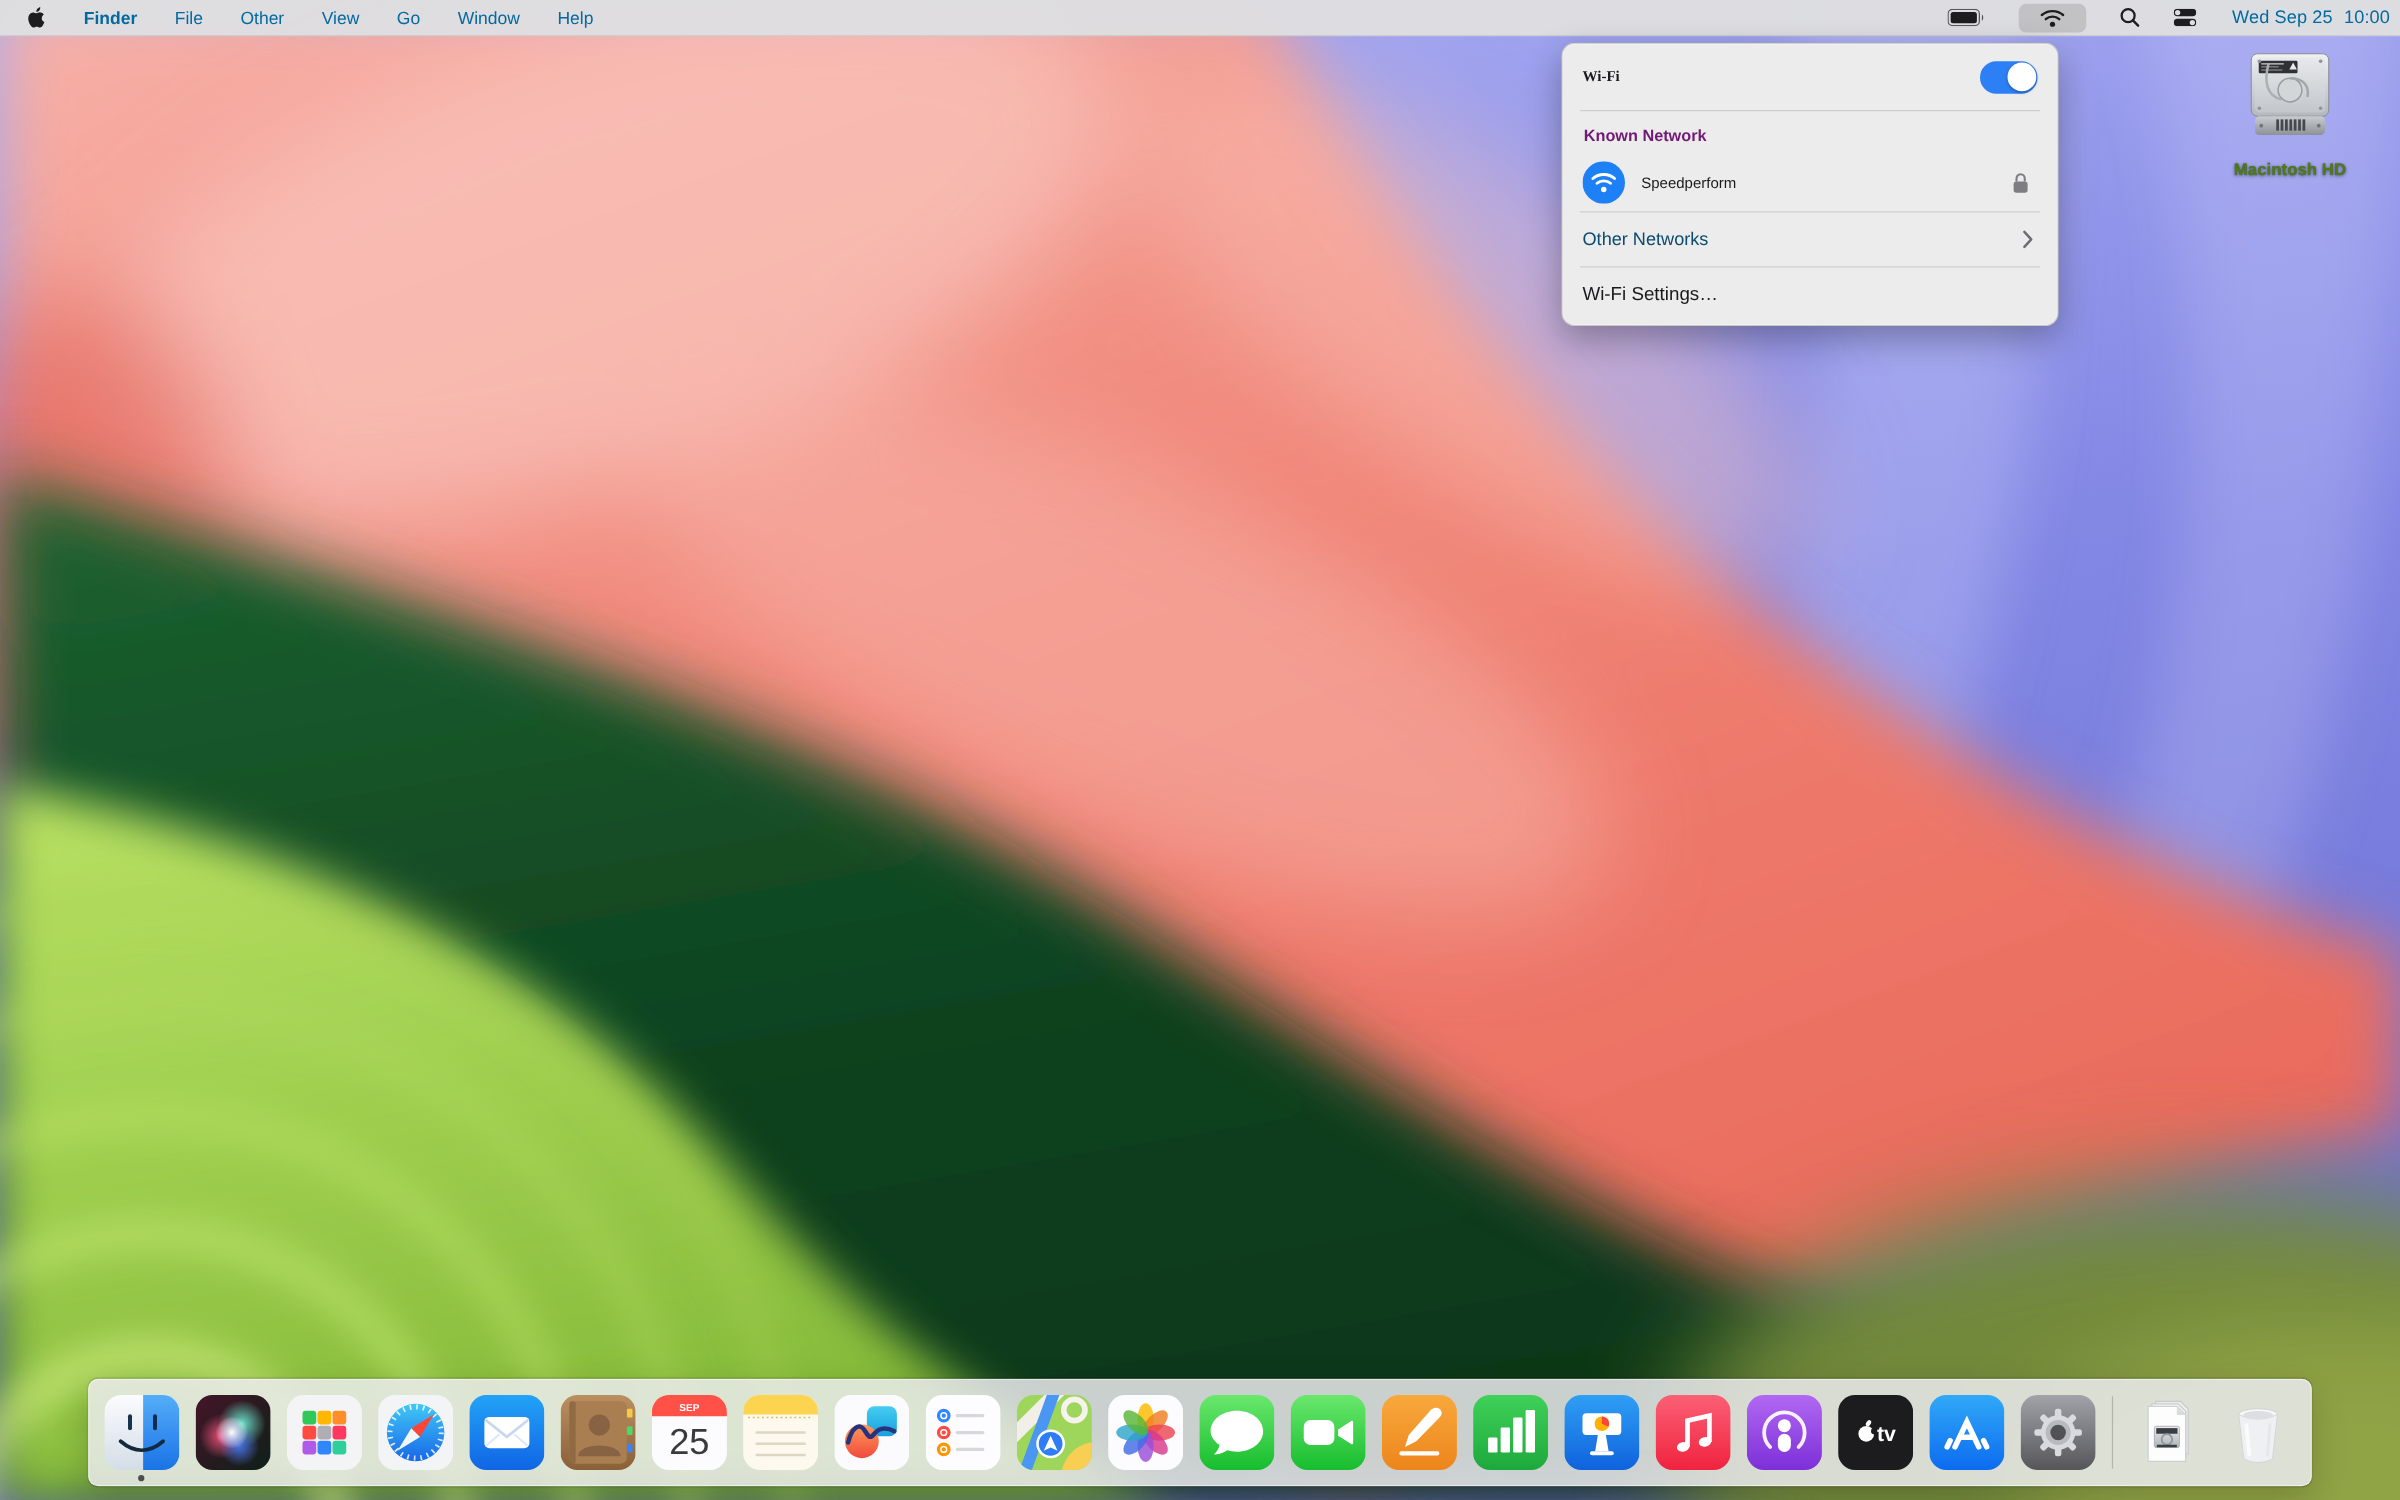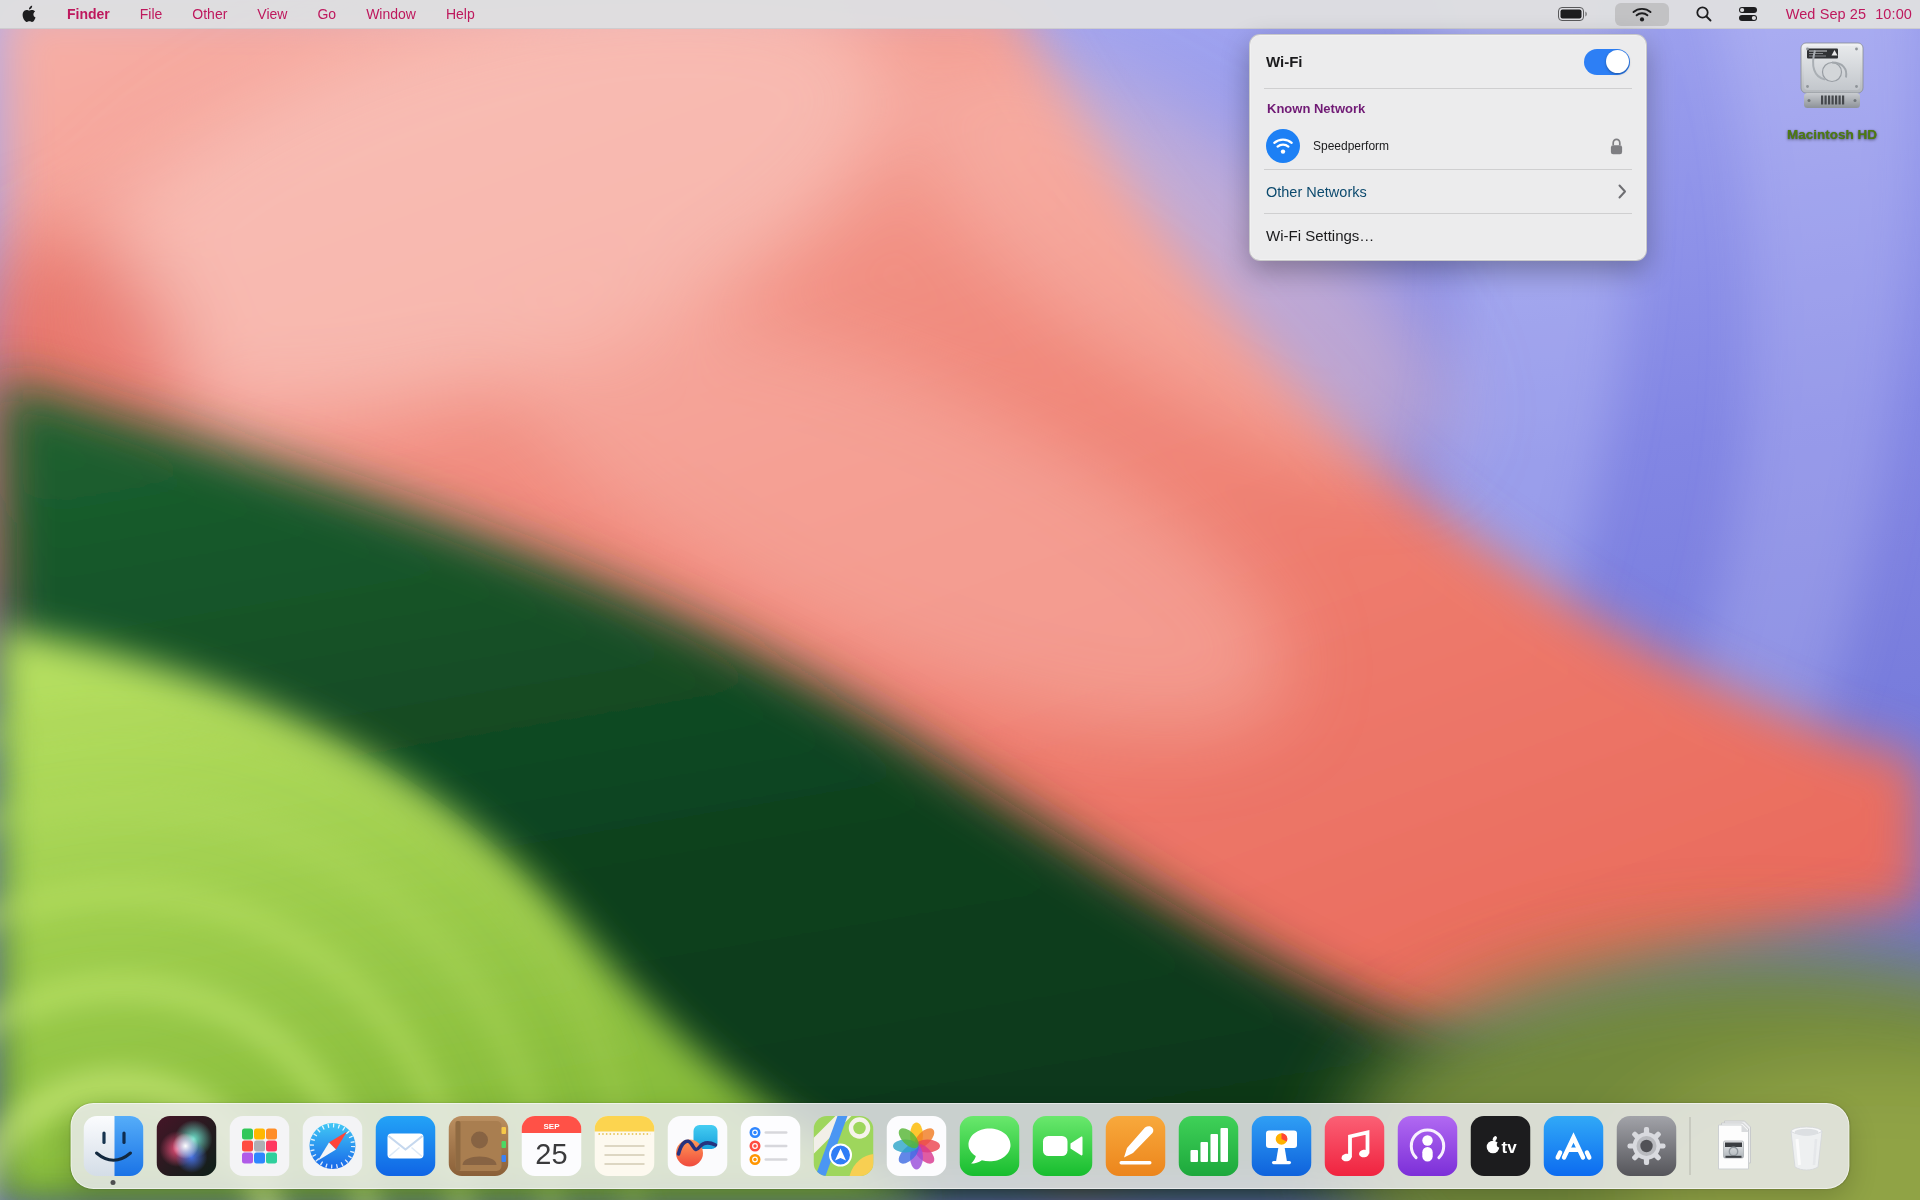--- a/index.html
+++ b/index.html
@@ -2,37 +2,37 @@
 <html><head>
 <meta charset="utf-8">
 <style>
   html,body{margin:0;padding:0;background:#000;}
   #screen{position:relative;width:1920px;height:1200px;overflow:hidden;
     font-family:"Liberation Sans",sans-serif;-webkit-font-smoothing:antialiased;}
   .wallpaper{position:absolute;inset:0;width:1920px;height:1200px;display:block;}
 
   
   .menubar{position:absolute;top:0;left:0;right:0;height:28px;background:rgba(222,222,224,0.97);
-    border-bottom:1px solid rgba(0,0,0,0.08);display:flex;align-items:center;color:#be185d;font-size:14px;z-index:30;}
+    border-bottom:1px solid rgba(0,0,0,0.08);display:flex;align-items:center;color:#0369a1;font-size:14px;z-index:30;}
   .mb-left{display:flex;align-items:center;padding-left:21px;}
   .mb-apple{display:flex;align-items:center;margin-right:16px;cursor:default;}
   .mb-item{padding:0 15px;line-height:28px;cursor:default;white-space:nowrap;}
   .mb-appname{font-weight:700;}
   .mb-right{margin-left:auto;display:flex;align-items:center;gap:27px;padding-right:8px;}
   .mb-status{display:flex;align-items:center;justify-content:center;height:24px;}
   .wifi-active{background:#c2c2c4;border-radius:6px;width:54px;height:23px;}
   .mb-clock{display:flex;gap:9px;font-size:14.5px;letter-spacing:.1px;padding-left:2px;}
 
   
   .wifi-panel{position:absolute;top:34px;left:1249px;width:396px;background:#ececed;border-radius:11px;
     border:1px solid rgba(0,0,0,0.15);box-shadow:0 0 0 0.5px rgba(255,255,255,0.55) inset,0 10px 28px rgba(0,0,0,0.3);
     z-index:40;color:#1b1b1d;padding-bottom:3px;}
   .wp-row{display:flex;align-items:center;padding:0 16px;}
   .wp-toggle-row{height:53px;}
-  .wp-title{font-size:15px;font-weight:700;}
+  .wp-title{font-size:12px;font-weight:700;font-family:Liberation Serif, serif;}
   .wp-divider{height:1px;background:rgba(0,0,0,0.12);margin:0 14px;}
   .wp-section{padding:12px 17px 4px;font-size:13px;font-weight:600;color:#701a75;height:18px;}
   .wp-network-row{height:46px;gap:13px;cursor:default;}
   .wp-network-name{font-size:12px;}
   .wp-other-row{height:43px;cursor:default;}
   .wp-other-label{font-size:14.5px;font-weight:400;color:#0c4a6e;text-align:center;}
   .wp-settings-row{height:43px;cursor:default;}
   .wp-settings-label{font-size:15px;}
   .wp-spacer{flex:1;}
   .toggle{position:relative;width:46px;height:26px;border-radius:13px;background:#2d7ff5;cursor:pointer;flex:none;}
@@ -40,21 +40,21 @@
     box-shadow:0 1px 2.5px rgba(0,0,0,0.35);}
 
   
   .desktop-icon{position:absolute;left:1781px;top:38px;width:102px;text-align:center;cursor:default;z-index:10;}
   .desktop-icon .di-label{margin-top:3px;font-size:13.5px;font-weight:700;color:#4d7c0f;
     text-shadow:0 1px 3px rgba(0,0,0,0.55),0 0 1px rgba(0,0,0,0.4);}
 
   
   .dock{position:absolute;bottom:11px;left:50%;transform:translateX(-50%);height:84px;
     display:flex;align-items:center;gap:13px;padding:0 12px;background:rgba(235,235,237,0.85);
-    border:0.5px solid rgba(255,255,255,0.5);border-radius:23px;
+    border:0.5px solid rgba(255,255,255,0.5);border-radius:8px;
     box-shadow:0 0 1.5px rgba(0,0,0,0.3),0 10px 28px rgba(0,0,0,0.18);z-index:20;}
   .dicon{width:60px;height:60px;flex:none;cursor:pointer;}
   .dicon svg{display:block;width:60px;height:60px;}
   .dock-sep{width:1px;height:58px;background:rgba(0,0,0,0.18);flex:none;}
   .run-dot{position:absolute;bottom:3px;left:39px;width:5px;height:5px;border-radius:50%;background:#4e4e50;}
 </style>
 </head>
 <body>
 
 <div id="screen">

